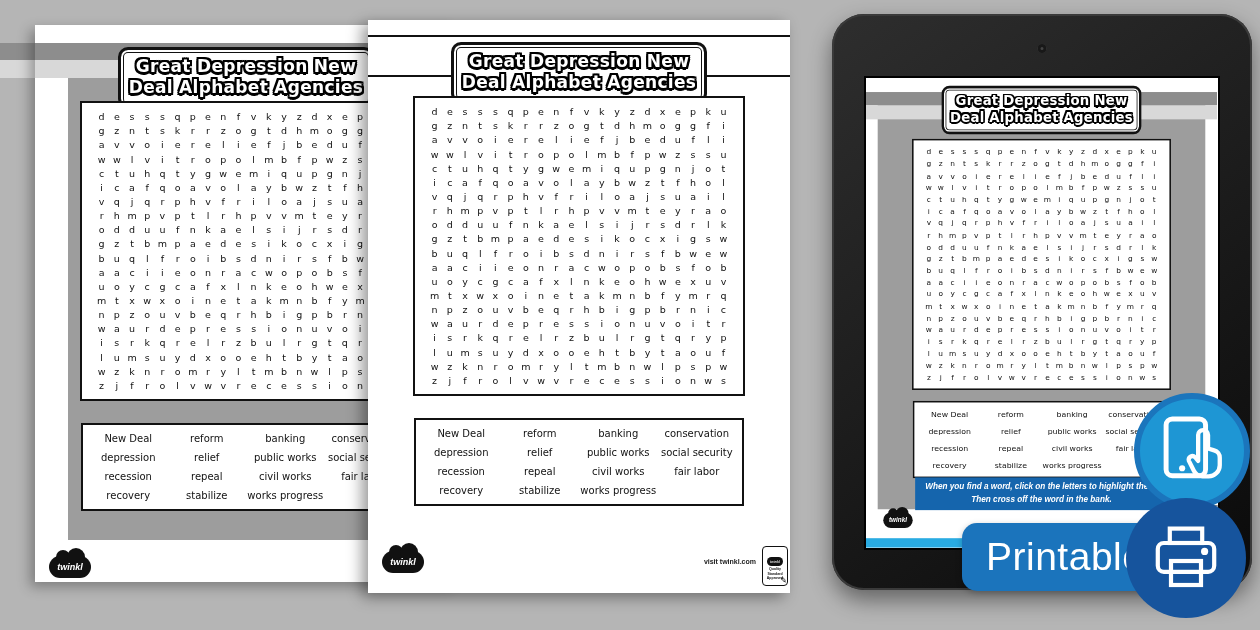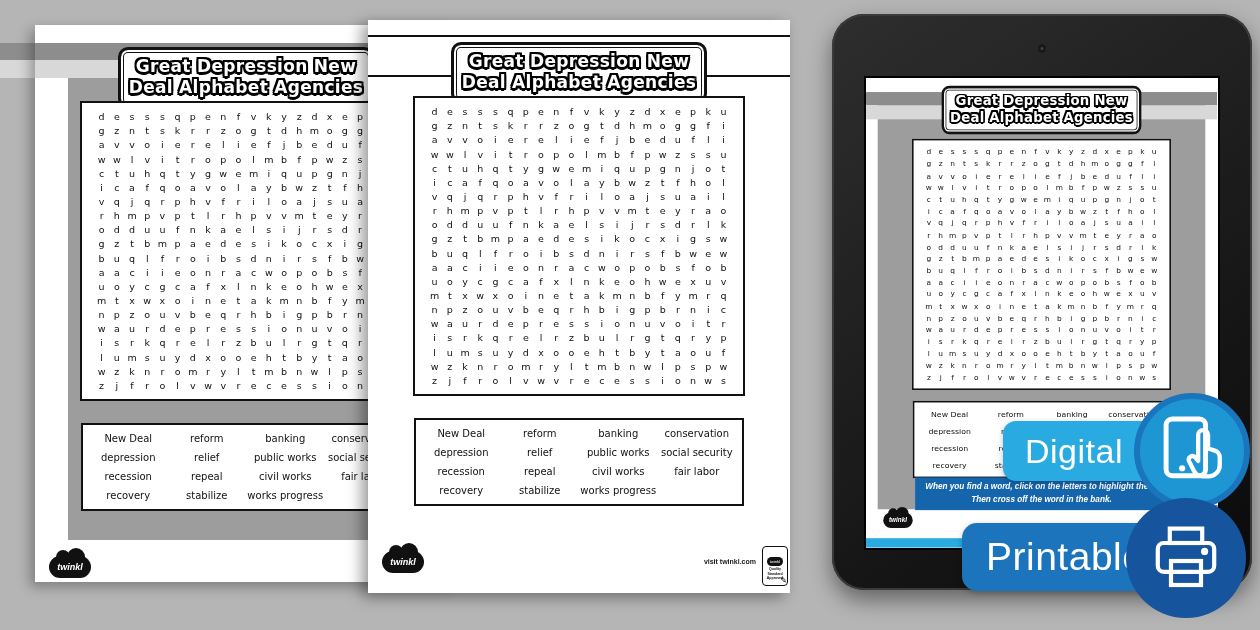--- a/index.html
+++ b/index.html
@@ -1551,23 +1551,20 @@
   <div class="q-badge">
     <span class="q-cloud">twinkl</span>
     <div class="q-line">Quality Standard</div>
     <div class="q-line">Approved</div>
     <span class="q-pencil">✎</span>
   </div>
 </div>
     </div>
   </div>
 
-  <div class="badge badge-digital" style="background-color: rgb(41, 171, 226);">
-    <span class="badge-label">Digital</span>
-  </div>
   <div class="badge-circle circle-digital" style="background-color: rgb(30, 150, 212);">
     <svg width="62" height="74" viewBox="0 0 100 120">
       <rect x="8" y="8" width="64" height="92" rx="10" fill="none" stroke="#fff" stroke-width="8"></rect>
       <circle cx="34" cy="88" r="5" fill="#fff"></circle>
       <path d="M60 62 V34 a8 8 0 0 1 16 0 v22 l10 3 a12 12 0 0 1 9 12 v12 a18 18 0 0 1 -18 18 h-10 a16 16 0 0 1 -14 -9 l-8 -16 a6 6 0 0 1 10 -6 l5 6 z" fill="none" stroke="#fff" stroke-width="7" stroke-linejoin="round"></path>
     </svg>
   </div>
 
   <div class="badge badge-printable" style="background-color: rgb(27, 116, 188);">
     <span class="badge-label">Printable</span>

